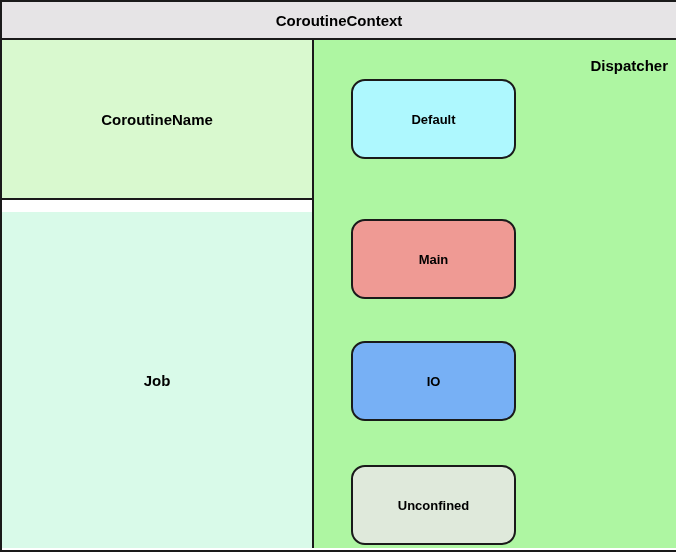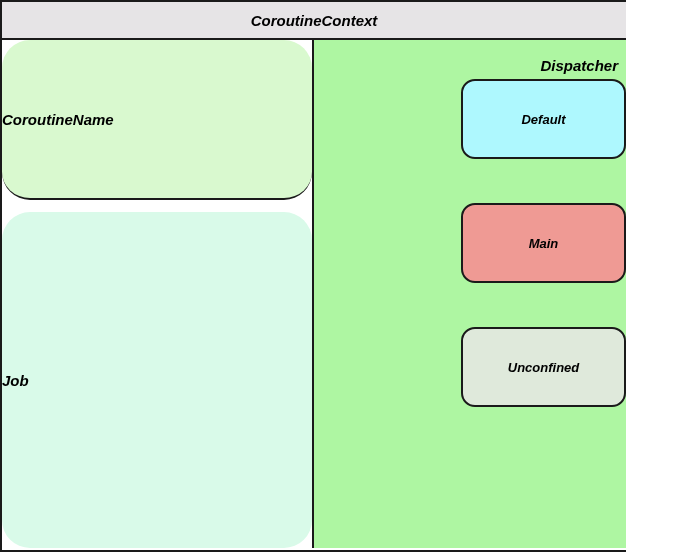--- a/index.html
+++ b/index.html
@@ -1,29 +1,28 @@
 <!DOCTYPE html>
 <html><head>
 <meta charset="utf-8">
 <style>
   html, body { margin: 0; padding: 0; background: #ffffff; }
   * { box-sizing: border-box; }
 
   .diagram {
     position: relative;
-    width: 626px;
+    width: 676px;
     height: 552px;
     font-family: "Liberation Sans", sans-serif;
     font-weight: bold;
     color: #000000;
     border-top: 2px solid #1a1a1a;
     border-left: 2px solid #1a1a1a;
     border-bottom: 2px solid #1a1a1a;
     overflow: hidden;
-    font-style: italic;
   }
 
   .header {
     height: 38px;
     border-bottom: 2px solid #1a1a1a;
     display: flex;
     align-items: center;
     justify-content: center;
     font-size: 15px;
   }
@@ -36,38 +35,37 @@
   .left-col {
     width: 312px;
     border-right: 2px solid #1a1a1a;
     display: flex;
     flex-direction: column;
   }
 
   .panel {
     display: flex;
     align-items: center;
-    justify-content: flex-start;
+    justify-content: center;
     font-size: 15px;
-    border-radius: 28px;
   }
 
   .panel-coroutine-name {
     height: 160px;
     border-bottom: 2px solid #1a1a1a;
   }
 
   .panel-job { flex: 1; }
 
   .right-col {
     flex: 1;
     position: relative;
     display: flex;
     flex-direction: column;
-    align-items: flex-end;
+    align-items: flex-start;
     padding-left: 37px;
   }
 
   .dispatcher-label {
     position: absolute;
     top: 17px;
     right: 8px;
     font-size: 15px;
   }
 
@@ -77,21 +75,21 @@
     border: 2px solid #1a1a1a;
     border-radius: 14px;
     display: flex;
     align-items: center;
     justify-content: center;
     font-size: 13px;
     flex-shrink: 0;
   }
 
   .dbox-default    { margin-top: 39px; }
-  .dbox-main       { margin-top: 44px; }
+  .dbox-main       { margin-top: 60px; }
   .dbox-io         { margin-top: 42px; }
   .dbox-unconfined { margin-top: 44px; }
 </style>
 </head>
 <body>
 
 <div class="diagram">
 
   <div class="header" style="background-color: rgb(230, 228, 230);">
     <span>CoroutineContext</span>
@@ -113,20 +111,23 @@
       <div class="dispatcher-label">Dispatcher</div>
 
       <div class="dbox dbox-default" style="background-color: rgb(174, 248, 254);">
         <span>Default</span>
       </div>
 
       <div class="dbox dbox-main" style="background-color: rgb(239, 154, 148);">
         <span>Main</span>
       </div>
 
+      <div class="dbox dbox-io" style="background-color: rgb(119, 176, 245);">
+        <span>IO</span>
+      </div>
 
       <div class="dbox dbox-unconfined" style="background-color: rgb(223, 233, 219);">
         <span>Unconfined</span>
       </div>
 
     </div>
 
   </div>
 </div>
 

